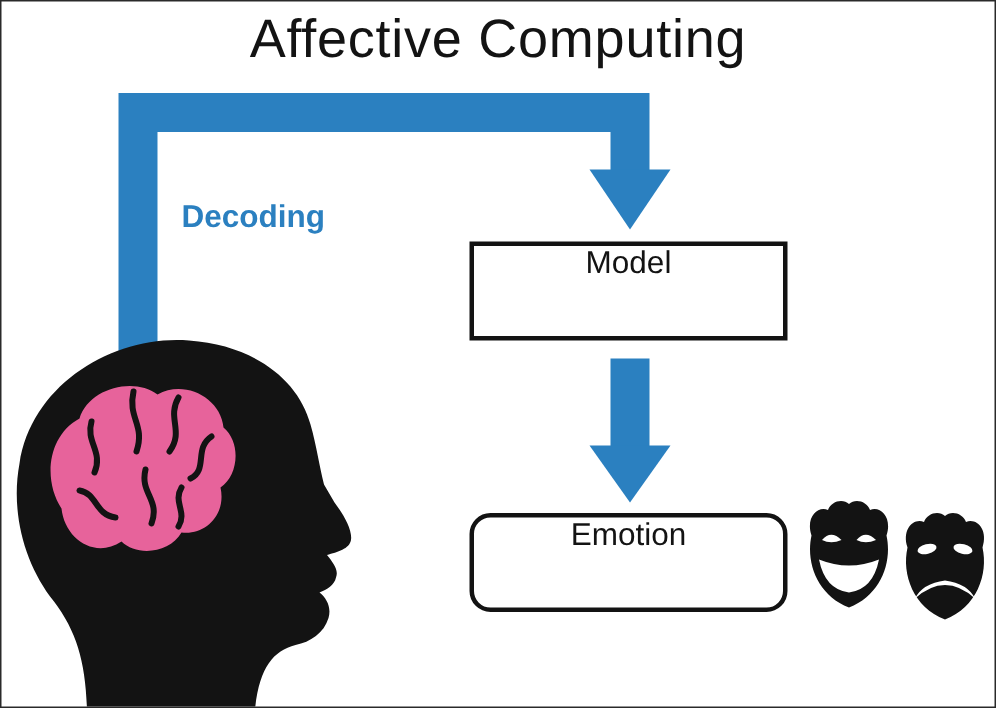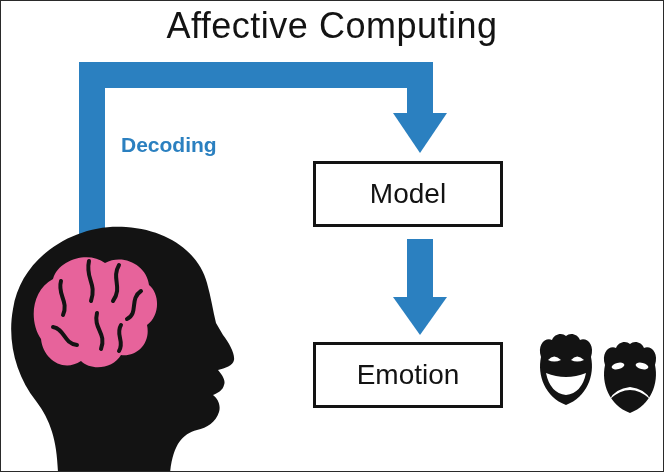--- a/index.html
+++ b/index.html
@@ -44,32 +44,31 @@
   .decoding-label {
     position: absolute;
     left: 120px; top: 102px;
     font-size: 21px;
     font-weight: bold;
     color: var(--arrow-blue, #2b80c0);
     margin-top: 30px;
   }
   .node {
     position: absolute;
-    width: 190px; height: 66px;
+    width: 212px; height: 66px;
     box-sizing: border-box;
     border: 3px solid var(--ink, #131313);
     background: #fff;
     display: flex;
-    align-items: center;
     justify-content: center;
-    font-size: 28px;
+    font-size: 21px;
     color: var(--ink, #131313);
   }
   #model-box   { left: 312px; top: 160px; }
-  #emotion-box { left: 312px; top: 341px; }
+  #emotion-box { left: 312px; top: 341px; border-radius: 14px; }
   #head-svg  { left: 0px;   top: 220px; }
   #masks-svg { left: 534px; top: 330px; }
   .eye-mouth { fill: #ffffff; }
 </style>
 </head>
 <body>
 
 <div id="canvas">
 
   <div class="title">Affective Computing</div>

